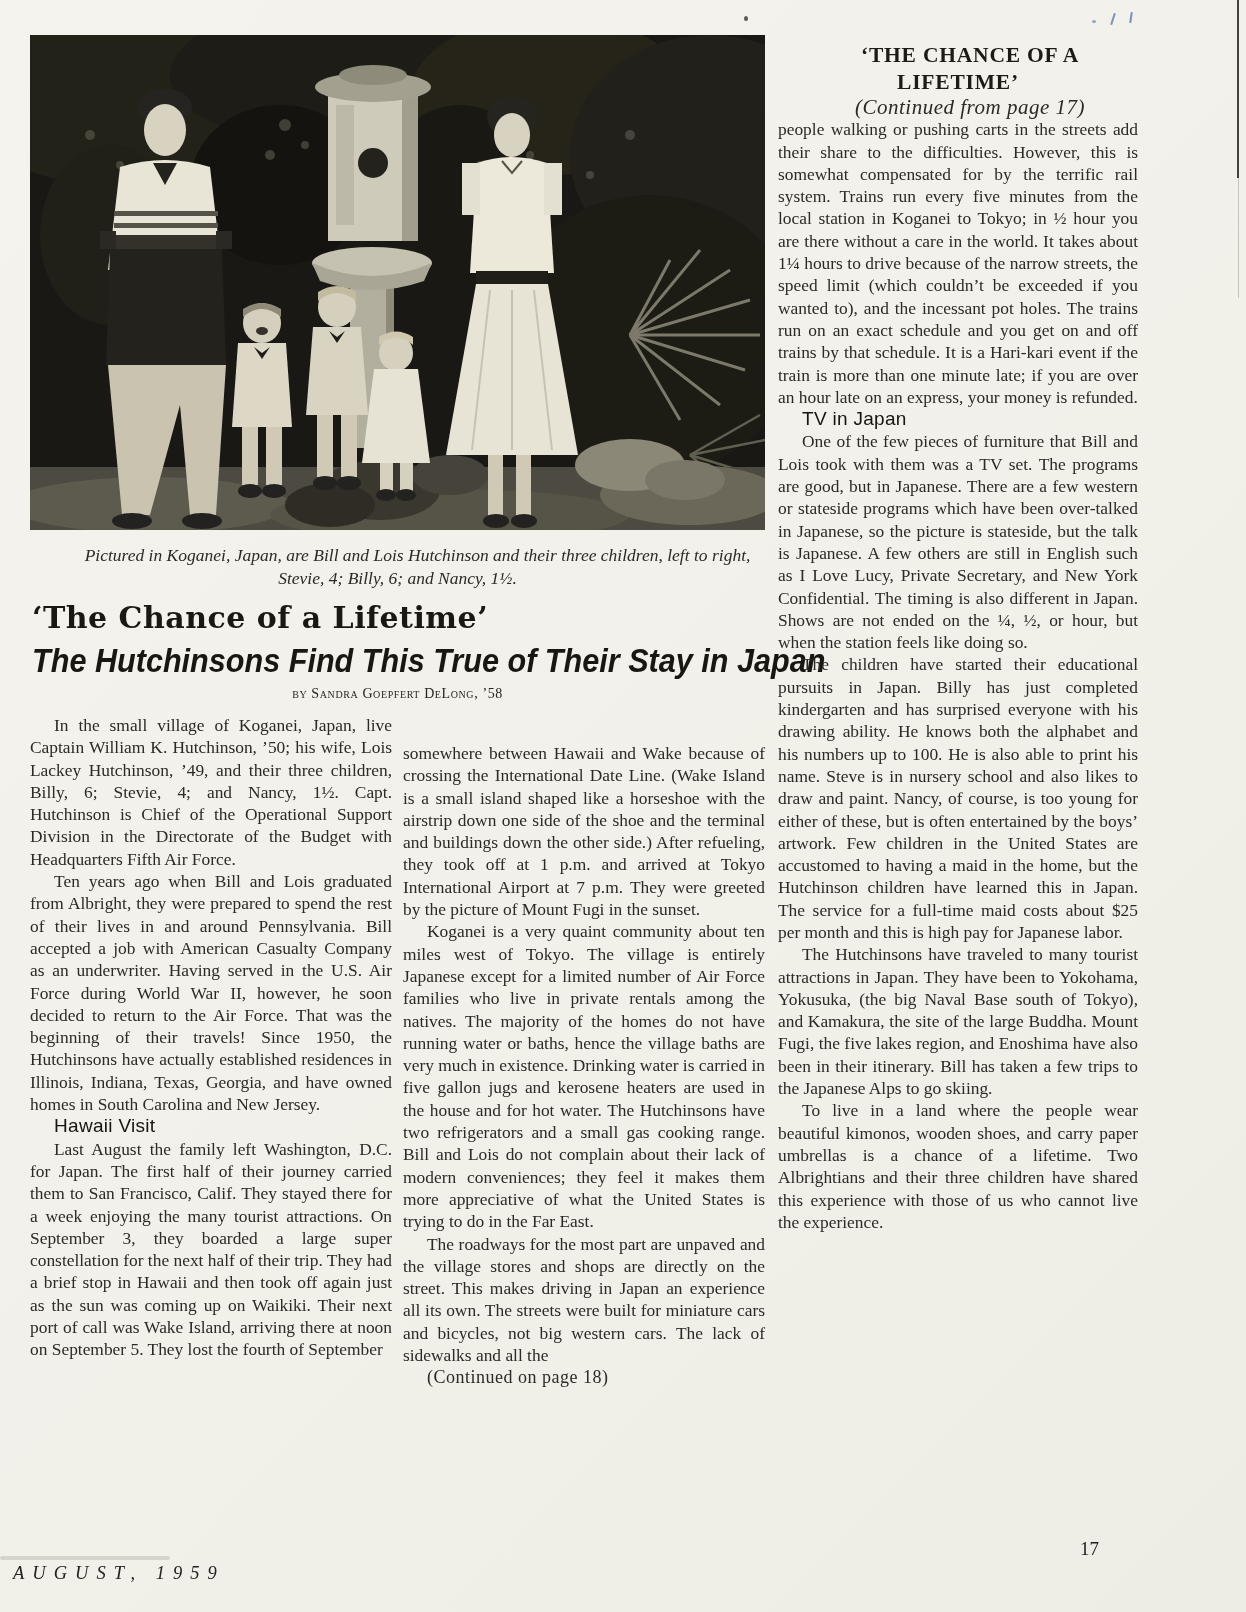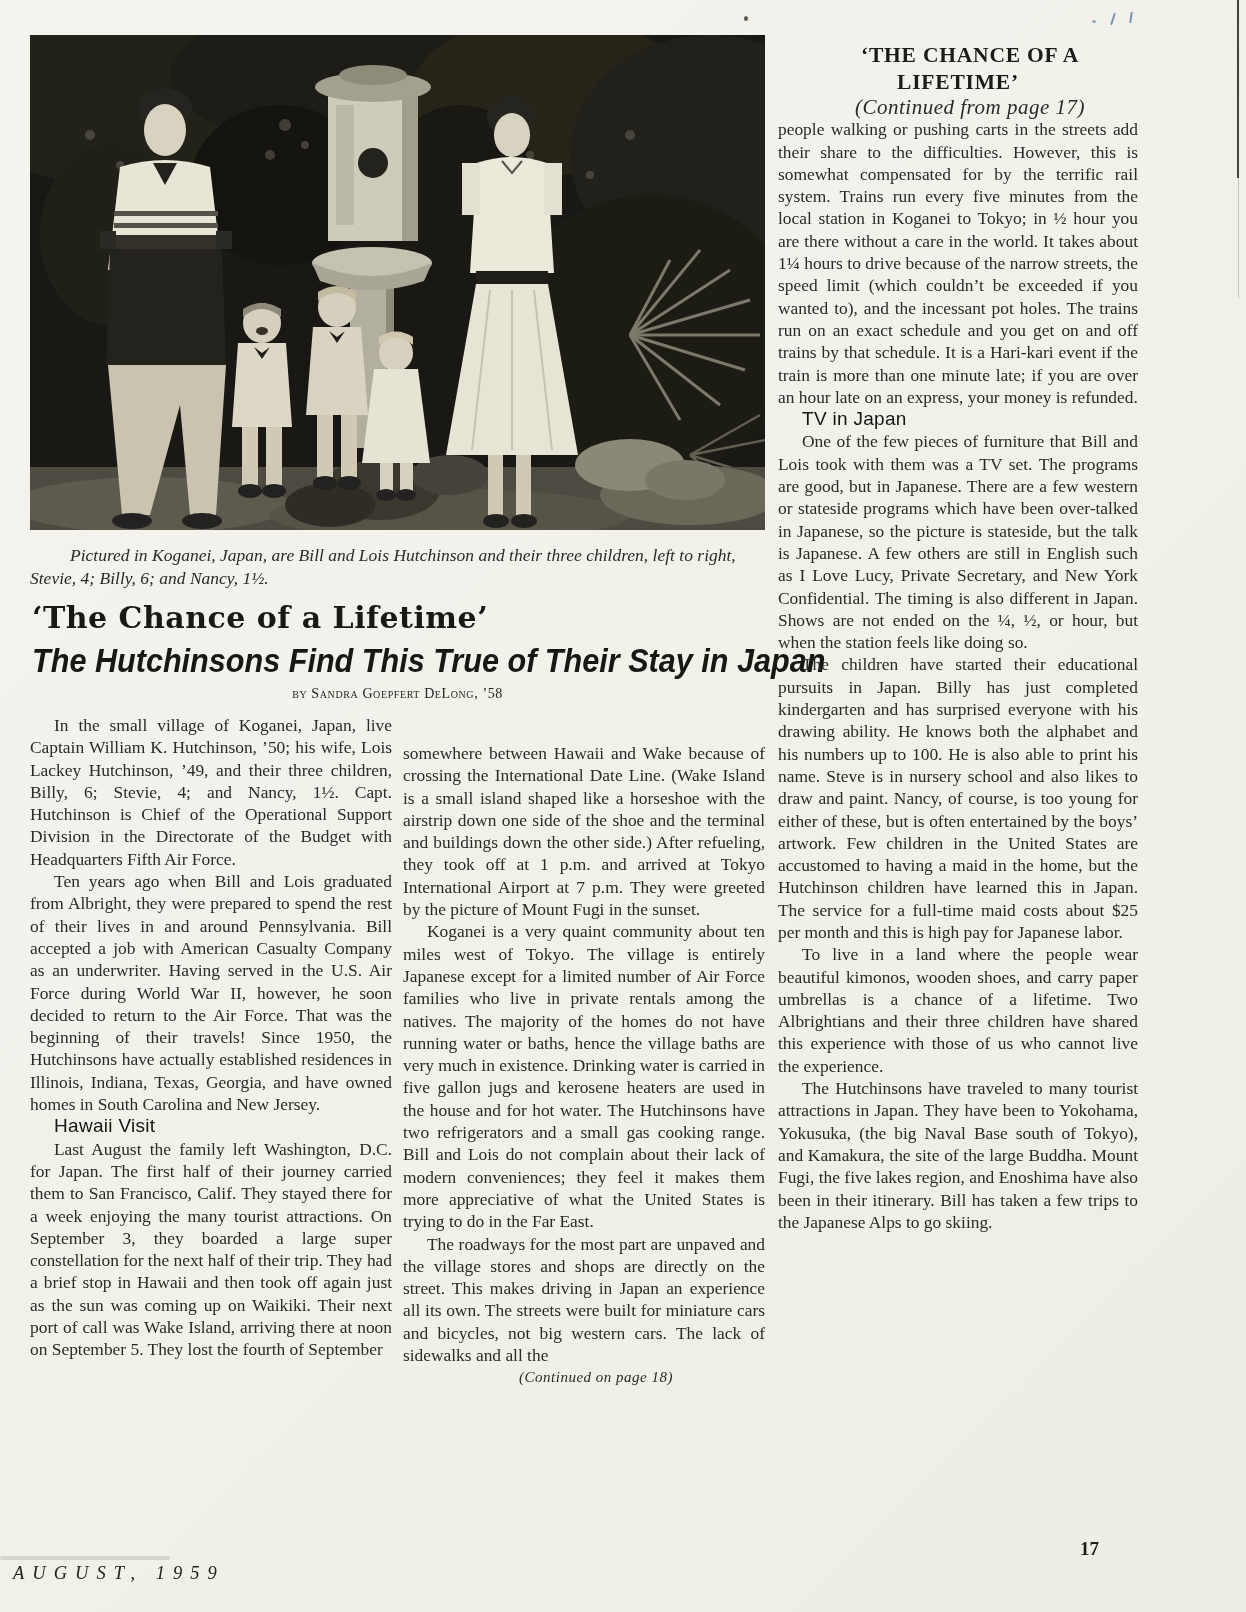--- a/index.html
+++ b/index.html
@@ -13,21 +13,21 @@
   }
   
   .photo{
     position:absolute;left:30px;top:35px;width:735px;height:495px;
     background:#191815;
   }
   
   .caption{
     position:absolute;left:30px;top:544px;width:735px;
     font-style:italic;font-size:17.5px;line-height:23px;
-    text-indent:40px;text-align:left;
+    text-indent:40px;text-align:center;
   }
   
   .headline{
     position:absolute;left:32px;top:600px;width:735px;
     font-family:"DejaVu Serif", serif;font-weight:bold;
     font-size:30px;letter-spacing:.5px;color:#191813;
   }
   .subheadline{
     position:absolute;left:32px;top:641px;width:820px;
     font-family:"Liberation Sans", sans-serif;font-weight:bold;font-style:italic;
@@ -53,31 +53,31 @@
   .cont-title{
     font-family:"Liberation Serif", serif;font-weight:bold;
     font-size:21.5px;line-height:27px;text-align:center;text-indent:0;
     letter-spacing:.8px;color:#1c1b16;margin:0 0 4px 0;
   }
   .cont-note{
     font-style:italic;font-size:21px;text-align:center;text-indent:0;
     margin:0 0 5px 0;letter-spacing:.5px;
   }
   .cont-note-mid{
-    font-style:italic;font-size:15px;text-align:center;text-indent:0;margin:0;
+    font-size:18px;text-align:left;text-indent:0;margin:0;
     letter-spacing:.5px;
   }
   
   .footer-left{
     position:absolute;left:13px;top:1563px;
     font-style:italic;font-size:18.5px;letter-spacing:8px;color:#23221d;
   }
   .page-number{
     position:absolute;left:1080px;top:1538px;
-    font-weight:bold;font-size:19px;color:#1e1d18;
+    font-weight:normal;font-size:19px;color:#1e1d18;
   }
   
   .edge-line{position:absolute;left:1237px;top:0;width:2px;height:178px;background:#44423c;}
   .edge-line2{position:absolute;left:1238px;top:178px;width:1px;height:120px;background:rgba(70,68,60,.25);}
   .top-dot{position:absolute;left:744px;top:16px;width:4px;height:5px;background:#5a584f;border-radius:50%;}
   .pen-marks{position:absolute;left:1088px;top:10px;width:54px;height:22px;}
   .pen-marks i{position:absolute;background:#5b79b4;display:block;}
   .pen-marks .m1{left:4px;top:10px;width:4px;height:3px;border-radius:50%;opacity:.65;}
   .pen-marks .m2{left:24px;top:3px;width:2px;height:12px;transform:rotate(18deg);opacity:.8;}
   .pen-marks .m3{left:42px;top:2px;width:2px;height:11px;transform:rotate(8deg);opacity:.8;}
@@ -246,22 +246,22 @@
     <p class="cont-note-mid">(Continued on page 18)</p>
   </div>
 
   <div class="col col3">
     <p class="cont-title">‘THE CHANCE OF A LIFETIME’</p>
     <p class="cont-note">(Continued from page 17)</p>
     <p class="noindent">people walking or pushing carts in the streets add their share to the difficulties. However, this is somewhat compensated for by the terrific rail system. Trains run every five minutes from the local station in Koganei to Tokyo; in ½ hour you are there without a care in the world. It takes about 1¼ hours to drive because of the narrow streets, the speed limit (which couldn’t be exceeded if you wanted to), and the incessant pot holes. The trains run on an exact schedule and you get on and off trains by that schedule. It is a Hari-kari event if the train is more than one minute late; if you are over an hour late on an express, your money is refunded.</p>
     <p class="sec-head">TV in Japan</p>
     <p>One of the few pieces of furniture that Bill and Lois took with them was a TV set. The programs are good, but in Japanese. There are a few western or stateside programs which have been over-talked in Japanese, so the picture is stateside, but the talk is Japanese. A few others are still in English such as I Love Lucy, Private Secretary, and New York Confidential. The timing is also different in Japan. Shows are not ended on the ¼, ½, or hour, but when the station feels like doing so.</p>
     <p>The children have started their educational pursuits in Japan. Billy has just completed kindergarten and has surprised everyone with his drawing ability. He knows both the alphabet and his numbers up to 100. He is also able to print his name. Steve is in nursery school and also likes to draw and paint. Nancy, of course, is too young for either of these, but is often entertained by the boys’ artwork. Few children in the United States are accustomed to having a maid in the home, but the Hutchinson children have learned this in Japan. The service for a full-time maid costs about $25 per month and this is high pay for Japanese labor.</p>
+    <p>The Hutchinsons have traveled to many tourist attractions in Japan. They have been to Yokohama, Yokusuka, (the big Naval Base south of Tokyo), and Kamakura, the site of the large Buddha. Mount Fugi, the five lakes region, and Enoshima have also been in their itinerary. Bill has taken a few trips to the Japanese Alps to go skiing.</p>
     <p>To live in a land where the people wear beautiful kimonos, wooden shoes, and carry paper umbrellas is a chance of a lifetime. Two Albrightians and their three children have shared this experience with those of us who cannot live the experience.</p>
-    <p>The Hutchinsons have traveled to many tourist attractions in Japan. They have been to Yokohama, Yokusuka, (the big Naval Base south of Tokyo), and Kamakura, the site of the large Buddha. Mount Fugi, the five lakes region, and Enoshima have also been in their itinerary. Bill has taken a few trips to the Japanese Alps to go skiing.</p>
   </div>
 
   <div class="smudge"></div>
   <div class="footer-left">AUGUST, 1959</div>
   <div class="page-number">17</div>
 
   <div class="edge-line"></div>
   <div class="edge-line2"></div>
   <div class="top-dot"></div>
   <div class="pen-marks">

